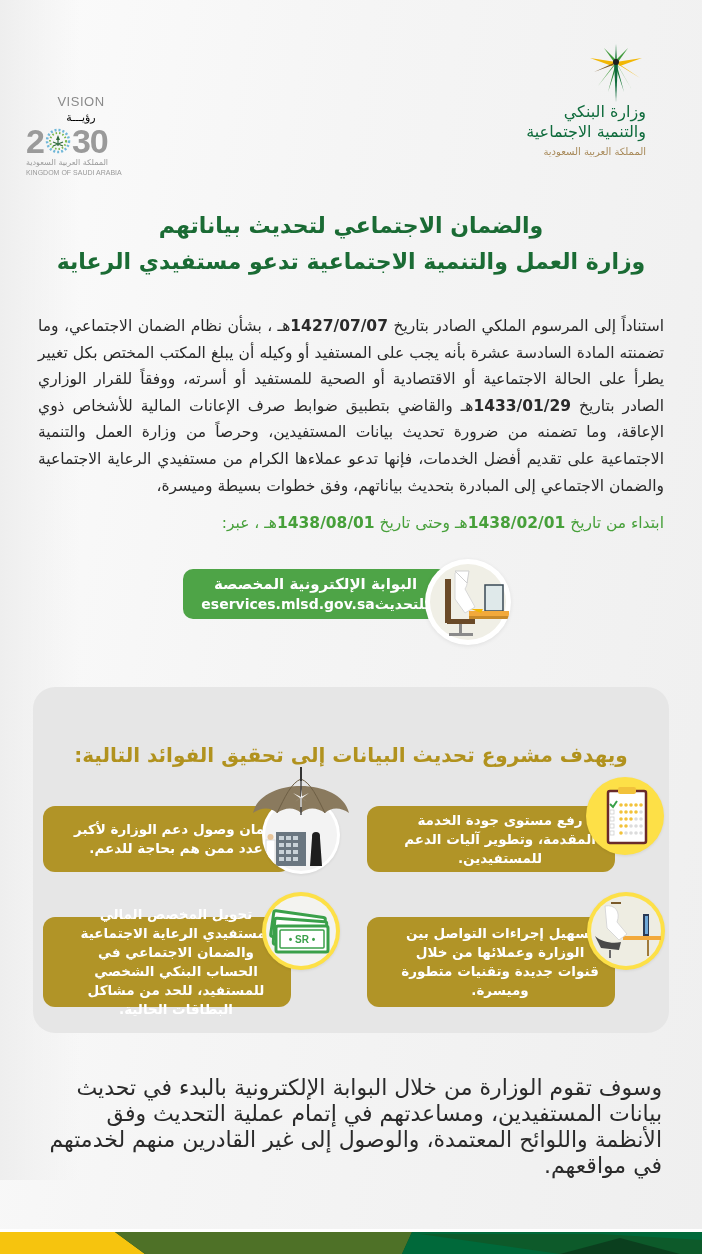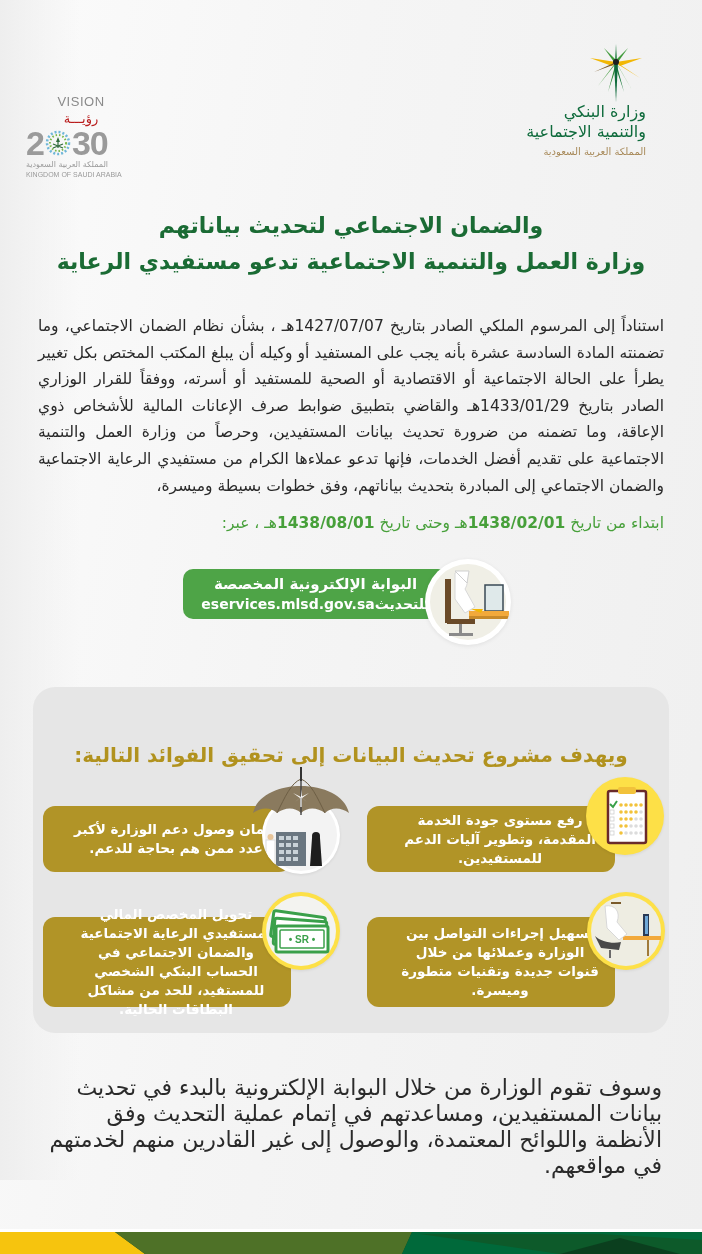--- a/index.html
+++ b/index.html
@@ -26,40 +26,40 @@
   .mlsd-logo { position: absolute; right: 28px; top: 40px; width: 150px; height: 125px; }
   .mlsd-palm { position: absolute; right: 28px; top: 4px; width: 60px; height: 60px; }
   .mlsd-text { position: absolute; right: 28px; top: 62px; text-align: right; direction: rtl; }
   .mlsd-line1, .mlsd-line2 {
     font-family: "DejaVu Sans", sans-serif; color: #0f6b3c; font-size: 16px; line-height: 20px;
   }
   .mlsd-line3 { font-size: 10px; color: #a88a5a; line-height: 16px; margin-top: 2px; }
 
   .vision-logo { position: absolute; left: 26px; top: 94px; width: 110px; height: 70px; }
   .vision-top { display: flex; align-items: center; gap: 2px; font-size: 13px; color: #8a8a8a; letter-spacing: 0.5px; font-family: "Liberation Sans", sans-serif; flex-direction: column; }
-  .vision-ar { font-size: 13px; color: #b91c1c; direction: rtl; }
+  .vision-ar { font-size: 11px; color: #000000; direction: rtl; }
   .vision-year { display: flex; align-items: center; font-family: "Liberation Sans", sans-serif; font-weight: bold; font-size: 34px; line-height: 34px; color: #9a9a9a; letter-spacing: -1px; }
   .vision-emblem { width: 26px; height: 26px; margin: 0 1px; }
   .vision-sub-ar { font-size: 8px; color: #9a9a9a; direction: rtl; text-align: left; line-height: 10px; }
   .vision-sub-en { font-size: 7px; color: #9a9a9a; font-family: "Liberation Sans", sans-serif; line-height: 9px; }
 
   
   .title {
     position: absolute; left: 40px; right: 40px; top: 208px;
     text-align: center; direction: rtl;
     color: #1a6b34; font-weight: bold; font-size: 22px; line-height: 36px;
   }
 
   
   .para {
     position: absolute; left: 38px; right: 38px; top: 313px;
     direction: rtl; text-align: justify; text-align-last: right;
     font-size: 15.5px; line-height: 26.6px; color: #2a2a2a;
   }
-  .para b { font-weight: normal; }
+  .para b { font-weight: bold; }
   .para-green {
     position: absolute; left: 38px; right: 38px; top: 510px;
     direction: rtl; text-align: right;
     font-size: 15.5px; line-height: 26px; color: #47a03a;
   }
   .para-green b { font-weight: bold; }
 
   
   .portal-wrap { position: absolute; left: 183px; top: 557px; width: 340px; height: 90px; }
   .portal-btn {

